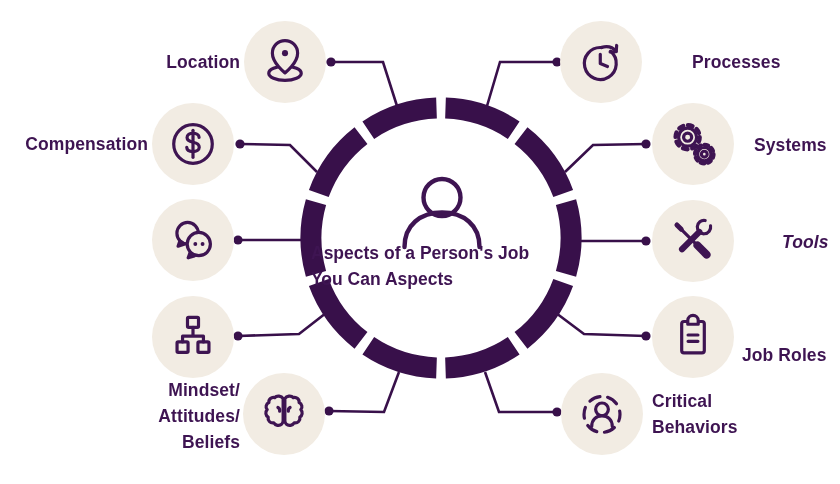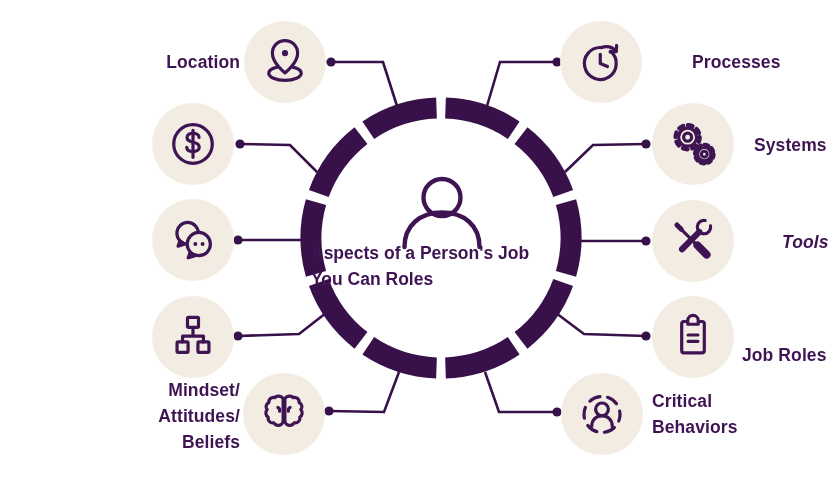--- a/index.html
+++ b/index.html
@@ -182,24 +182,25 @@
       <g class="ic" transform="translate(602,414) scale(1.45) translate(-22,-22)">
         <circle cx="22" cy="22.3" r="12.4" stroke-dasharray="7.6 5.4" stroke-dashoffset="3"></circle>
         <circle cx="22" cy="18.8" r="4.4" fill="#f2ece3"></circle>
         <path d="M14.9 30.6 C14.9 25.9 18 23.3 22 23.3 C26 23.3 29.1 25.9 29.1 30.6" fill="#f2ece3"></path>
       </g>
     </g>
   </svg>
 
   <div class="title">
     <div>Aspects of a Person's Job</div>
-    <div>You Can Roles</div>
+    <div>You Can Aspects</div>
   </div>
 
   <div class="label r" style="right:600px;top:49px;">Location</div>
+  <div class="label r" style="right:692px;top:131px;">Compensation</div>
   <div class="label r" style="right:600px;top:377px;margin-left:20px;">Mindset/
 Attitudes/
 Beliefs</div>
   <div class="label" style="left:644px;top:49px;margin-left:48px;">Processes</div>
   <div class="label" style="left:742px;top:132px;margin-left:12px;">Systems</div>
   <div class="label" style="left:782px;top:229px;font-style:italic;">Tools</div>
   <div class="label" style="left:742px;top:324px;margin-top:18px;">Job Roles</div>
   <div class="label" style="left:652px;top:388px;">Critical
 Behaviors</div>
 </div>

